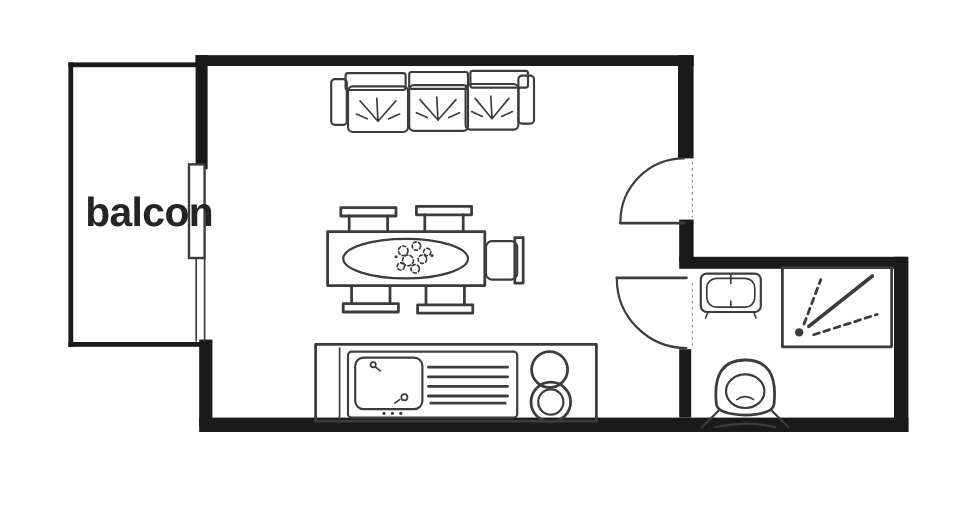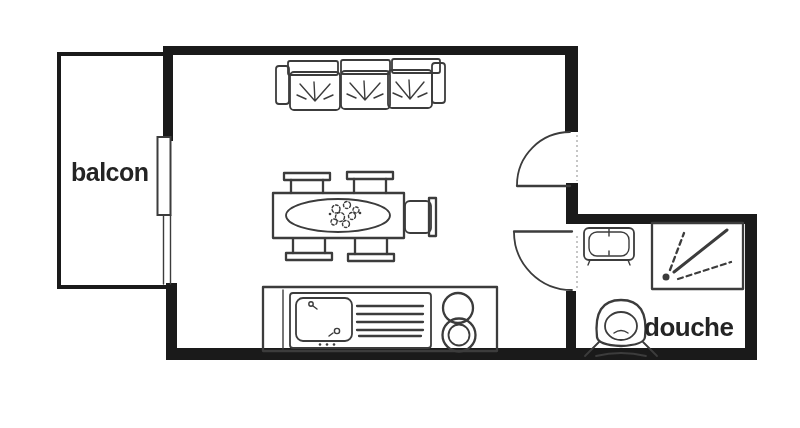--- a/index.html
+++ b/index.html
@@ -15,21 +15,21 @@
   .thin { fill:none; stroke:var(--line,#3c3c3c); stroke-width:1.4; stroke-linecap:round; }
   .leaf { fill:#ffffff; stroke:var(--line,#3c3c3c); stroke-width:2; }
   .dot  { fill:var(--line,#3c3c3c); stroke:none; }
   .dash { stroke-dasharray:5 4; }
   .scrib{ stroke-dasharray:2.5 2; }
   .jamb { fill:none; stroke:#8d8d8d; stroke-width:1; stroke-dasharray:2 3; }
   .room-label {
     position:absolute; font-weight:700; color:var(--text,#242424);
     letter-spacing:-0.5px; line-height:1;
   }
-  .label-balcony { left:71px; top:160px; font-size:25px; }
+  .label-balcony { left:71px; top:160px; font-size:34px; }
   .label-shower  { left:644px; top:314px; font-size:26px; }
 </style>
 </head>
 <body>
 
 <div class="stage">
 
   <div class="wall" style="left:57px;  top:52px;  width:4px;   height:237px;"></div>
   <div class="wall" style="left:57px;  top:52px;  width:110px; height:4px;"></div>
   <div class="wall" style="left:57px;  top:285px; width:113px; height:4px;"></div>
@@ -149,15 +149,14 @@
     <g>
       <path class="ink2" d="M 597 337 Q 593 300 621 300 Q 649 300 645 337 Q 644 345 621 346 Q 598 345 597 337 Z"></path>
       <ellipse class="ink" cx="621" cy="326" rx="16" ry="14"></ellipse>
       <path class="thin" d="M 614 333 Q 621 328 628 333"></path>
       <path class="ink" d="M 585 356 L 599 342 M 643 342 L 657 356 M 596 356 Q 621 350 646 356"></path>
     </g>
   </svg>
 
   <div class="room-label label-balcony">balcon</div>
 
-  <div class="room-label label-shower">douche</div>
 
 </div>
 
 </body></html>

